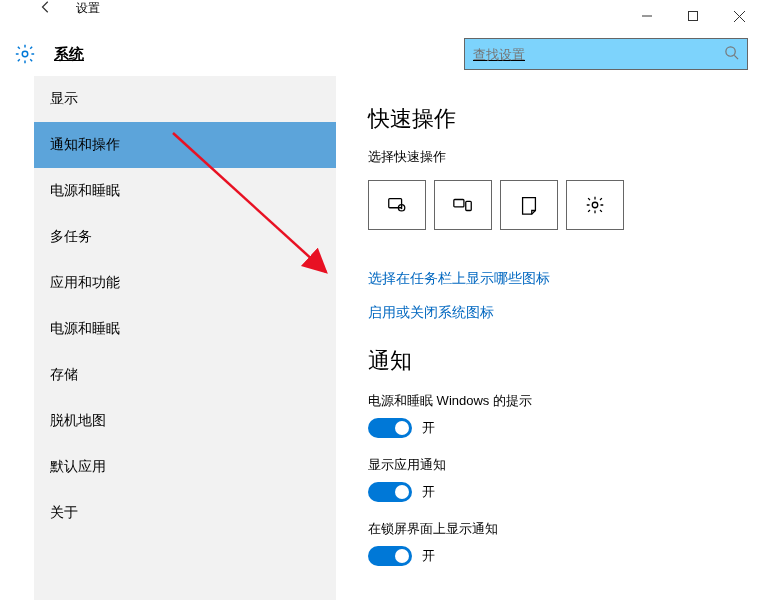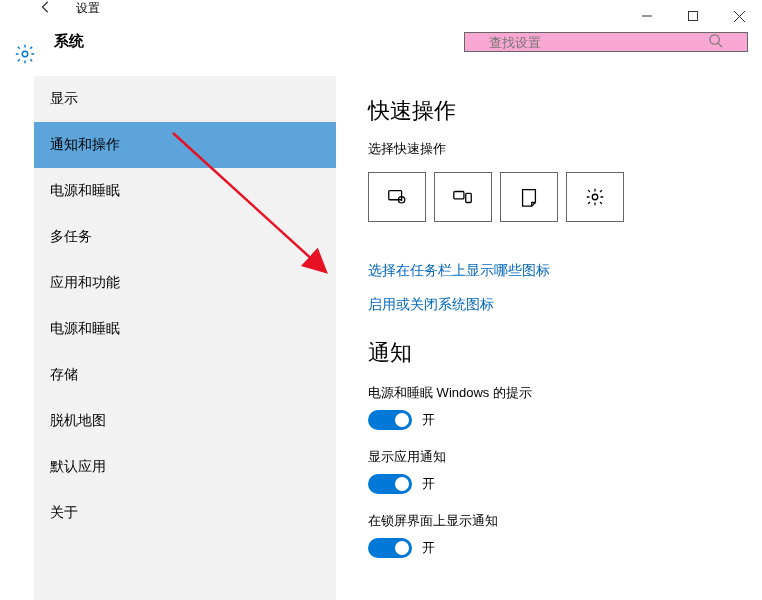--- a/index.html
+++ b/index.html
@@ -45,43 +45,45 @@
     align-items: center;
     justify-content: center;
     font-family: "Segoe MDL2 Assets", sans-serif;
     font-size: 10px;
     color: #333;
   }
   
   .headerrow {
     height: 44px;
     display: flex;
+    align-items: center;
     padding-left: 14px;
+    text-decoration: underline;
   }
   .gear {
     color: #0078d7;
     display:flex;
     align-items:center;
   }
   .gear svg { width:22px; height:22px; }
   .category {
     margin-left: 18px;
     font-size: 15px;
     font-weight: bold;
   }
   .searchbox {
     margin-left: auto;
     margin-right: 14px;
     border: 1px solid #666;
     width: 284px;
-    height: 20px;
-    display: flex;
-    align-items: center;
-    padding: 0 24px;
-    background:#f9a8d4;
+    height: 32px;
+    display: flex;
+    align-items: center;
+    padding: 0 8px;
+    background:#7dd3fc;
   }
   .searchbox input {
     border: none;
     outline: none;
     flex: 1;
     font-size: 13px;
     color: #666;
     background:transparent;
   }
   .searchbox .sicon { color:#666; }
@@ -112,20 +114,21 @@
   }
   .content {
     flex: 1;
     padding: 20px 0 0 32px;
     overflow:hidden;
   }
   .h1 {
     font-size: 22px;
     font-weight: 400;
     margin-bottom: 14px;
+    margin-top: 8px;
   }
   .sub {
     font-size: 13px;
     margin-bottom: 14px;
   }
   .quickrow {
     display: flex;
     gap: 8px;
     margin-bottom: 40px;
   }

